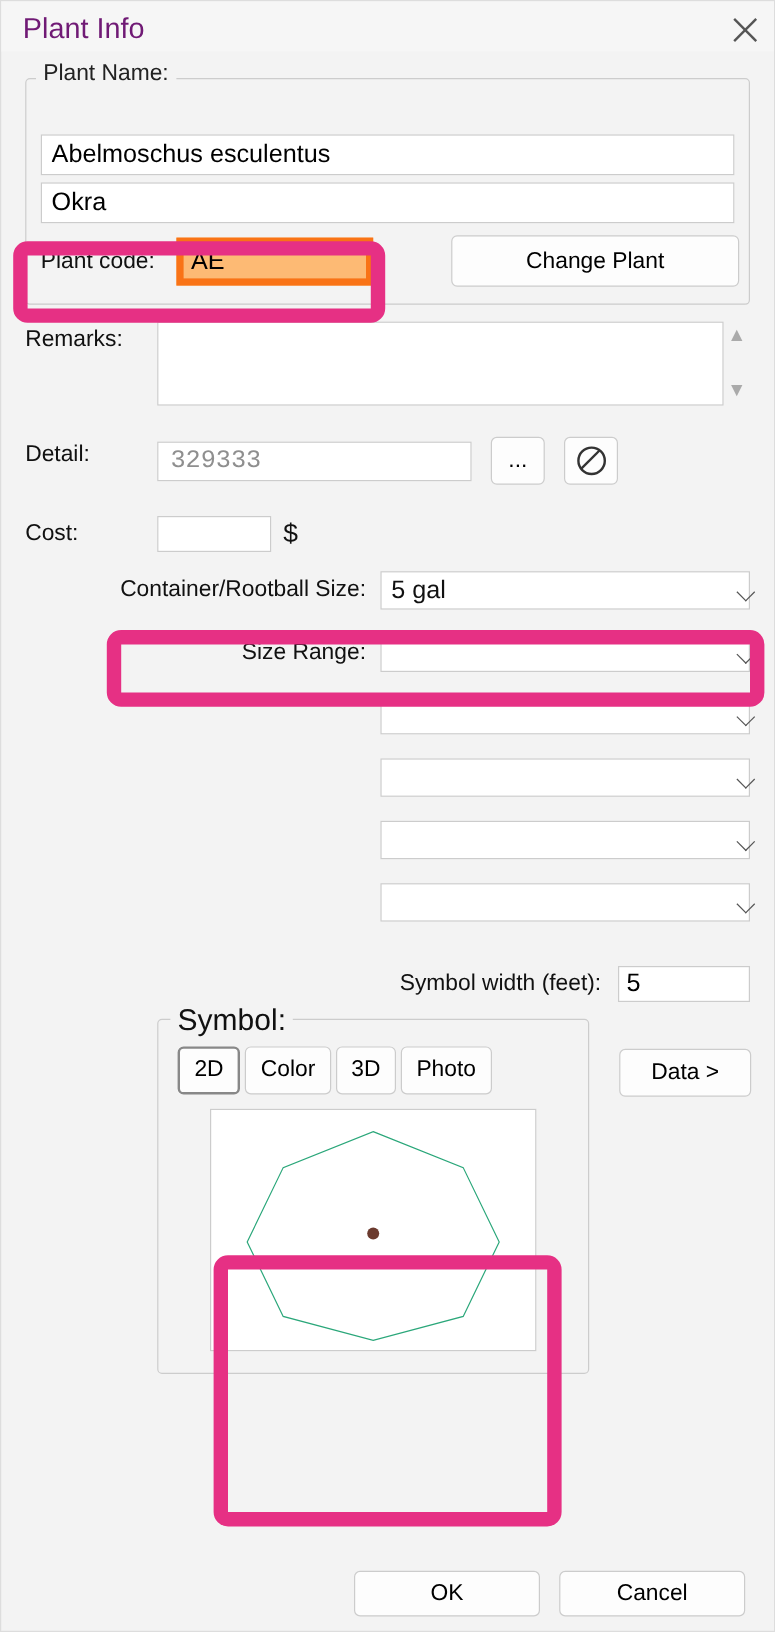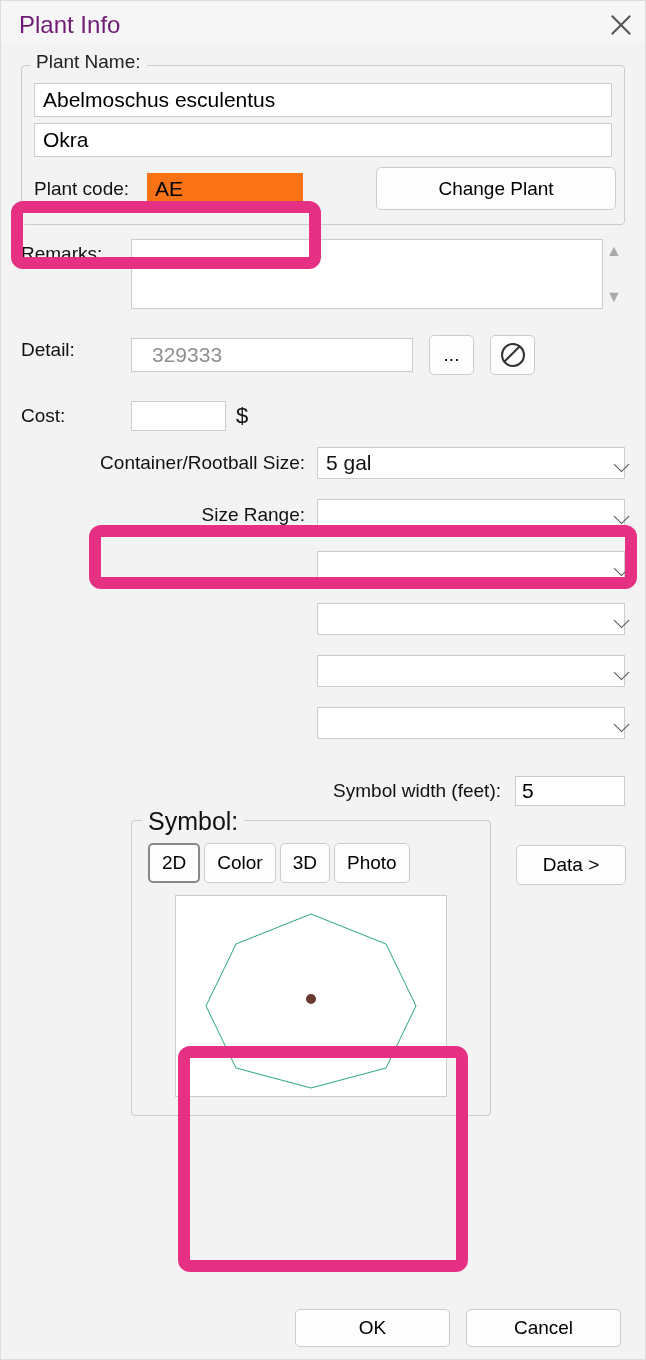--- a/index.html
+++ b/index.html
@@ -57,21 +57,21 @@
   .content {
     padding: 22px 20px 4px 20px;
     box-sizing: border-box;
   }
 
   
   .fieldset {
     position: relative;
     border: 1px solid #ccc;
     border-radius: 4px;
-    padding: 17px 12px 14px 12px;
+    padding: 46px 12px 14px 12px;
     background: #f3f3f3;
   }
   .fieldset .legend {
     position: absolute;
     top: -15px;
     left: 8px;
     background: #f3f3f3;
     padding: 0 6px;
     font-size: 19px;
     color: #222;
@@ -96,22 +96,22 @@
   }
   .plant-code-left {
     display: flex;
     align-items: center;
     gap: 18px;
   }
   .plant-code-label {
   }
   .code-input {
     width: 140px;
-    border: 2px solid #f97316;
-    background: #f97316;
+    border: 6px solid #f97316;
+    background: #fdba74;
     padding: 2px 6px;
     font-size: 21px;
     font-family: inherit;
   }
   .btn {
     display: inline-flex;
     align-items: center;
     justify-content: center;
     background: #fdfdfd;
     border: 1px solid #ccc;
@@ -212,23 +212,23 @@
   .detail-row {
     display: flex;
     align-items: center;
     gap: 16px;
   }
   .detail-input {
     width: 240px;
     border: 1px solid #ccc;
     background: #fff;
     color: #8f8f8f;
-    padding: 4px 20px;
+    padding: 4px 10px;
     font-size: 21px;
-    font-family: Liberation Sans, sans-serif;
+    font-family: Liberation Mono, monospace;
   }
   .small-btn {
     width: 45px;
     height: 40px;
   }
   .prohibit {
     width: 20px; height: 20px;
     border: 2px solid #333;
     border-radius: 50%;
     position: relative;

